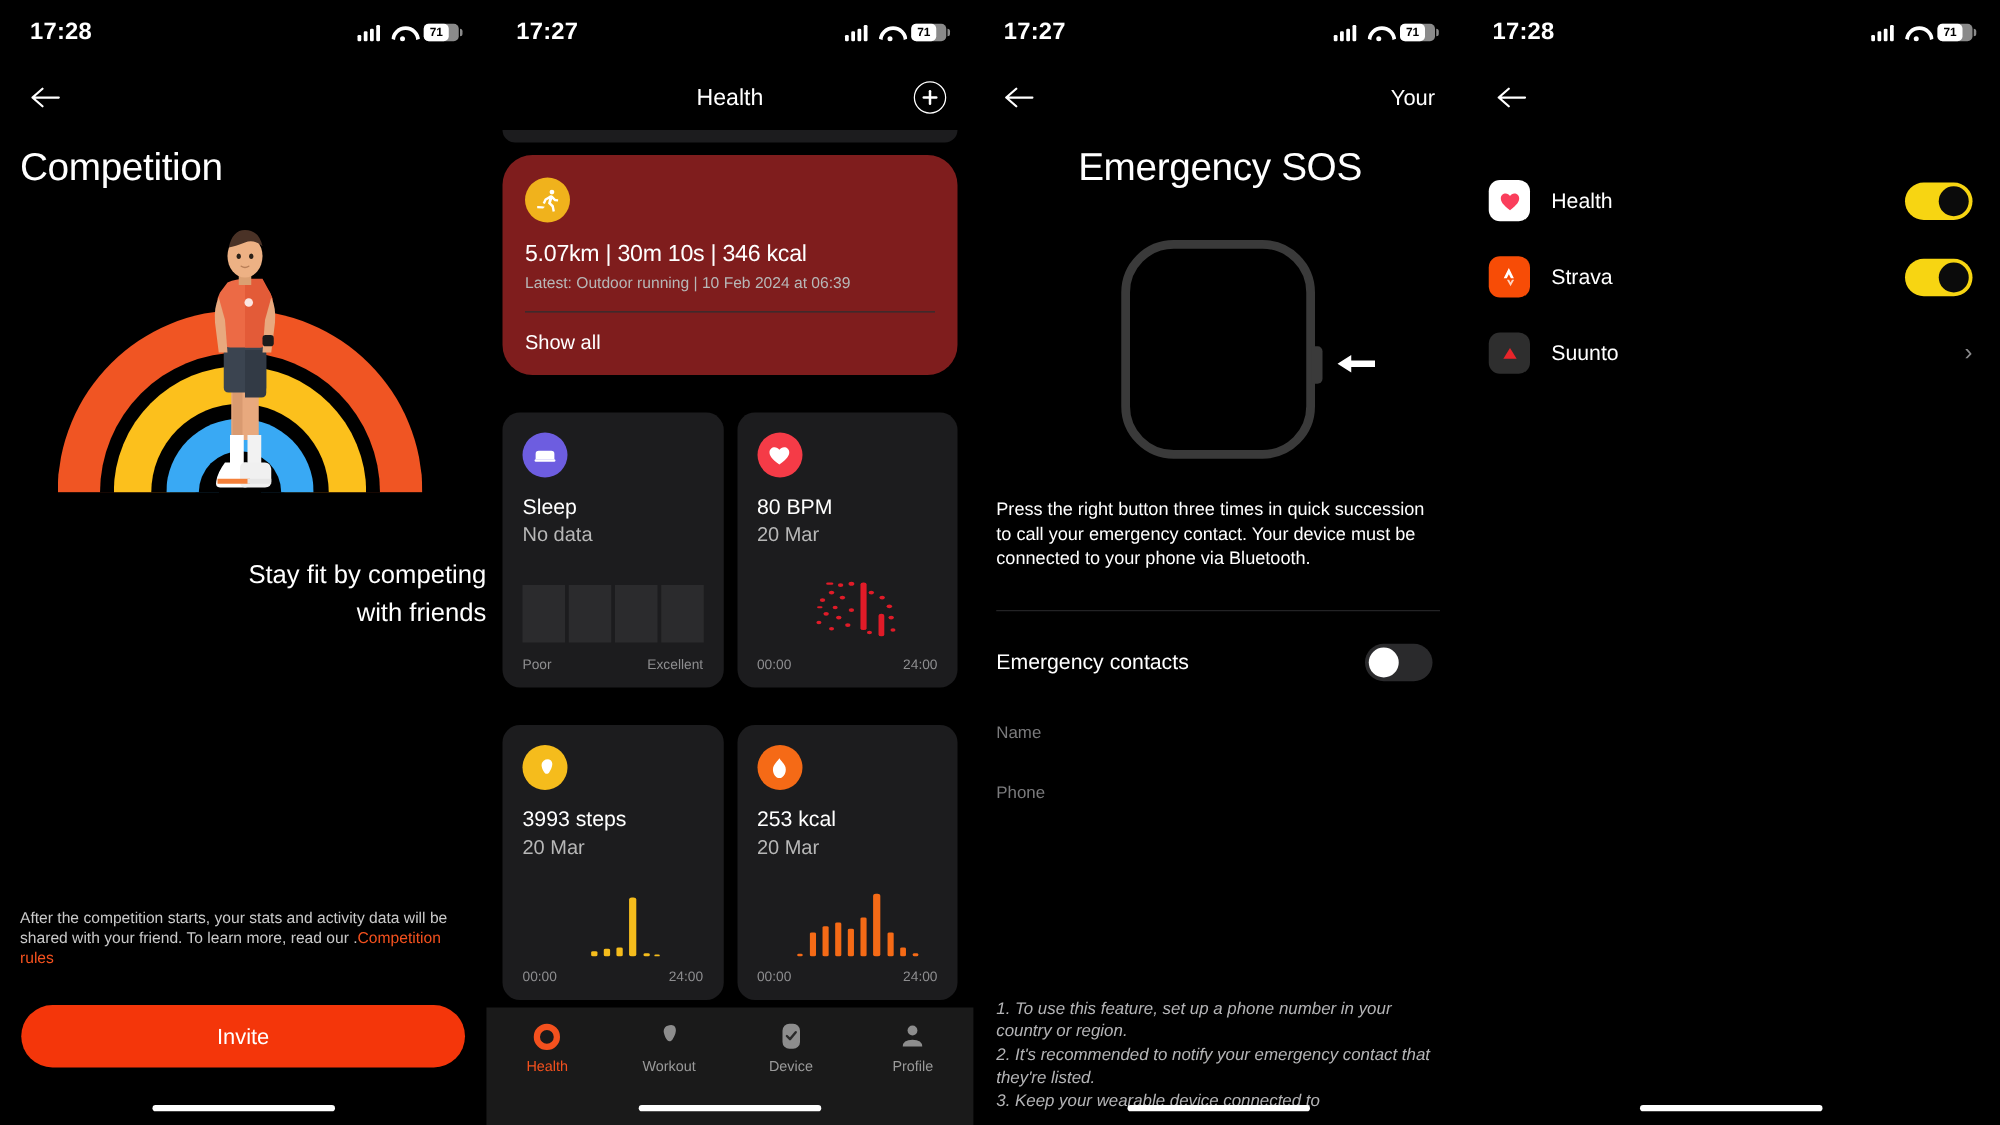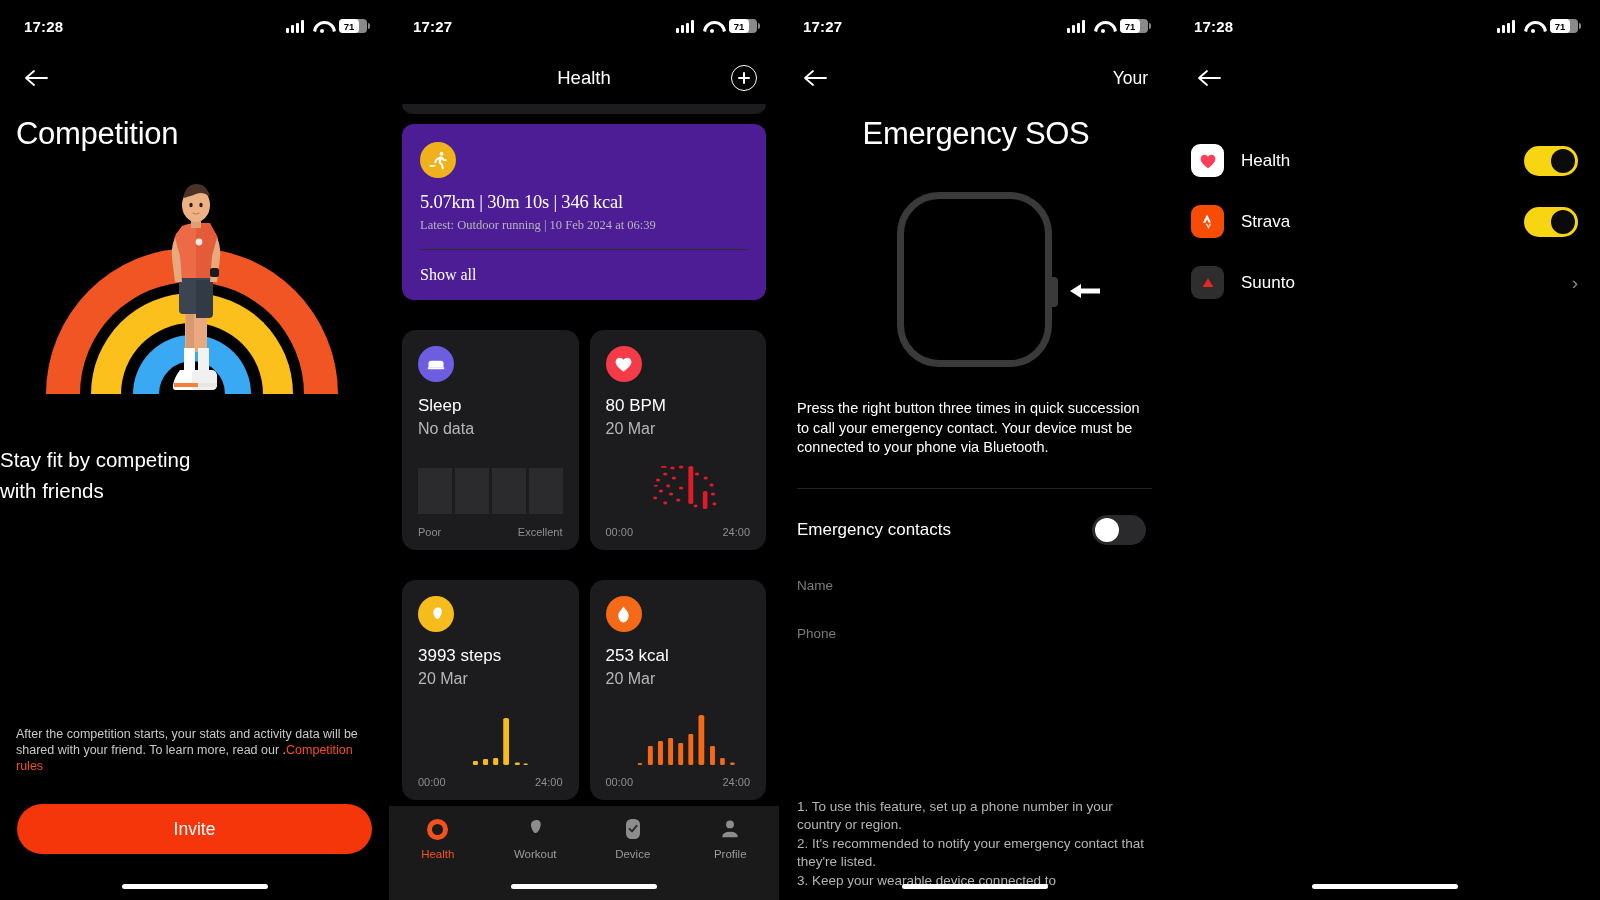--- a/index.html
+++ b/index.html
@@ -14,21 +14,21 @@
   .p1{ width:389px; }
   .p2{ width:390px; }
   .p3{ width:391px; }
   .p4{ width:430px; }
 
   
   .statusbar{
     height:52px; display:flex; align-items:center;
     justify-content:space-between; padding:0 22px 0 24px;
   }
-  .sb-time{ font-size:15px; font-weight:600; letter-spacing:.2px; color:#fff; }
+  .sb-time{ font-size:19px; font-weight:600; letter-spacing:.2px; color:#fff; }
   .sb-right{ display:flex; align-items:center; gap:9px; }
   .sig{ display:flex; align-items:flex-end; gap:2px; height:13px; }
   .sig i{ display:block; width:3px; background:#fff; border-radius:1px; }
   .sig i:nth-child(1){ height:5px; }
   .sig i:nth-child(2){ height:7.5px; }
   .sig i:nth-child(3){ height:10px; }
   .sig i:nth-child(4){ height:13px; }
   .wifi{ width:17px; height:13px; position:relative; }
   .wifi::before{
     content:""; position:absolute; left:0; top:1px; width:17px; height:17px;
@@ -77,40 +77,40 @@
 
   
   .hero{ position:relative; height:250px; margin-top:28px; }
   .rainbow-wrap{ position:absolute; left:46px; top:14px; width:292px; height:200px; }
   .arc{ position:absolute; bottom:0; border-style:solid; border-bottom:none; border-radius:50% 50% 0 0 / 100% 100% 0 0; }
   .arc1{ left:0; width:292px; height:146px; border-width:34px; border-color:#f05523; }
   .arc2{ left:45px; width:202px; height:101px; border-width:30px; border-color:#fcc01c; }
   .arc3{ left:87px; width:118px; height:59px; border-width:26px; border-color:#39a9f4; }
   .avatar{ position:absolute; left:155px; top:0; width:82px; height:218px; }
 
-  .tagline{ text-align:left; font-size:20.5px; line-height:31px; margin-top:14px; color:#fff; }
+  .tagline{ text-align:right; font-size:20.5px; line-height:31px; margin-top:14px; color:#fff; }
   .fineprint{
     position:absolute; left:16px; right:16px; bottom:126px;
     font-size:12.5px; line-height:16px; color:#c9c9c9;
   }
   .rules-link{ color:#f4511e; }
   .invite-btn{
     position:absolute; left:17px; right:17px; bottom:46px; height:50px;
     background:#f4360a; border-radius:25px; display:flex; align-items:center;
     justify-content:center; font-size:17.5px; color:#fff; cursor:pointer;
   }
   .home-ind{
     position:absolute; bottom:11px; left:50%; transform:translateX(-50%);
     width:146px; height:5px; border-radius:3px; background:#fff;
   }
 
   
   .scroll{ padding:0 13px; }
   .card-peek{ height:10px; background:#1c1c1e; border-radius:0 0 14px 14px; margin:0 0 10px 0; }
-  .card{ background:#4c1d95; border-radius:12px;font-family:Liberation Serif, serif; }
+  .card{ background:#7f1d1d; border-radius:24px; }
   .card-main{ padding:18px 18px 0 18px; }
   .ico{
     width:36px; height:36px; border-radius:50%; display:flex;
     align-items:center; justify-content:center;
   }
   .ico.run{ background:#f0b21c; }
   .ico.sleep{ background:#6d5de0; }
   .ico.heart{ background:#f53b47; }
   .ico.steps{ background:#f5bc1c; }
   .ico.kcal{ background:#f56a16; }
@@ -529,21 +529,21 @@
       </div>
   </div>
 
   <div class="field">
     <div class="field-label">Name</div>
   </div>
   <div class="field">
     <div class="field-label">Phone</div>
   </div>
 
-  <div class="notes" style="white-space:pre-line;">1. To use this feature, set up a phone number in your country or region.
+  <div class="notes" style="white-space:pre-line;font-style:italic;">1. To use this feature, set up a phone number in your country or region.
 2. It's recommended to notify your emergency contact that they're listed.
 3. Keep your wearable device connected to</div>
   <div class="home-ind"></div>
 </div>
 
 <div class="panel p4">
   <div class="statusbar">
     <div class="sb-time">17:28</div>
     <div class="sb-right">
       <div class="sig">

